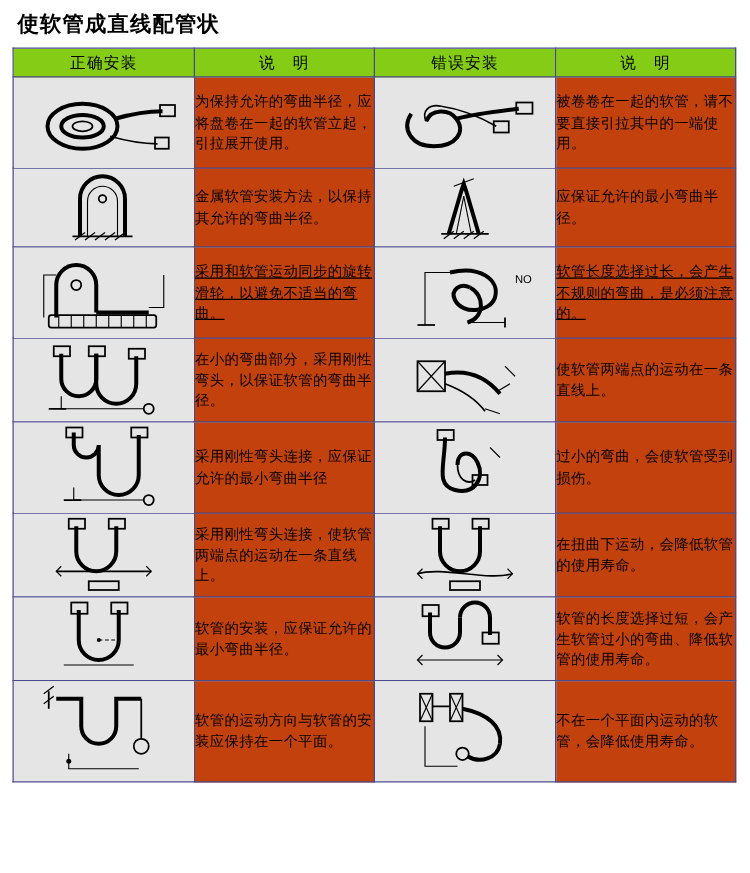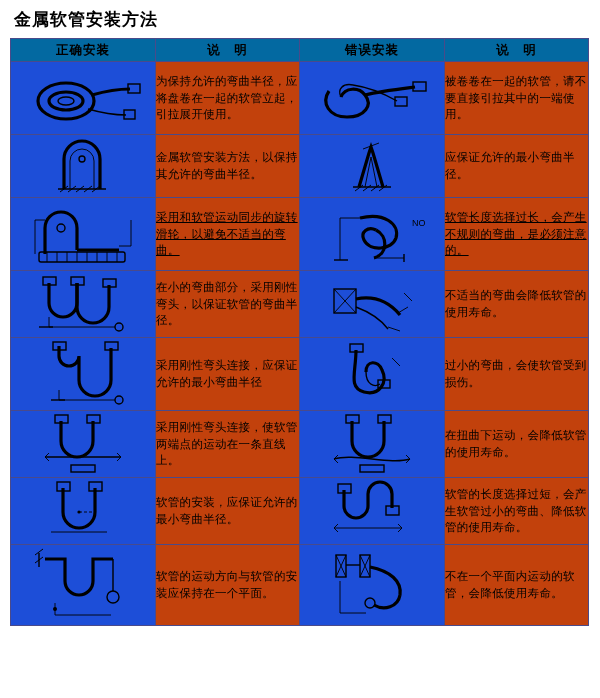--- a/index.html
+++ b/index.html
@@ -33,32 +33,32 @@
     border-collapse: collapse;
     table-layout: fixed;
     border: 1px solid #3c3c7a;
   }
   table.hose-table td, table.hose-table th {
     border: 1px solid #4a4a8a;
     padding: 0;
     vertical-align: middle;
   }
   thead th {
-    background: #0369a1;
+    background: #84cc16;
     font-size: 12.5px;
-    font-weight: bold;
+    font-weight: normal;
     height: 22px;
     color: #000;
     letter-spacing: 1px;
     margin-left: 20px;
   }
   col.c-img { width: 145px; }
   col.c-txt { width: 144px; }
   .cell-img {
-    background: #1d4ed8;
+    background: #e5e5e5;
     height: 68px;
     text-align: right;
     position: relative;
   }
   .cell-txt {
     background: #c2410c;
     font-size: 11.5px;
     line-height: 1.45;
     padding: 4px 7px;
     letter-spacing: 0.3px;
@@ -80,21 +80,21 @@
   .sketch-thick { stroke: #000; fill: none; stroke-width: 3.2; }
   .sketch-fill { fill: #000; stroke: none; }
   .hatch { stroke: #000; stroke-width: 1; }
   .thin { stroke: #000; fill: none; stroke-width: 0.9; }
 </style>
 </head>
 <body>
 
 <div class="page">
 
-  <div class="title">金属软管安装方法</div>
+  <div class="title">使软管成直线配管状</div>
 
   <table class="hose-table">
     <colgroup>
       <col class="c-img">
         <col class="c-txt">
         <col class="c-img">
         <col class="c-txt">
     </colgroup>
     <thead>
       <tr>
@@ -216,21 +216,21 @@
             <rect x="30" y="16" width="22" height="24" class="sketch"></rect>
             <line x1="30" y1="16" x2="52" y2="40" class="thin"></line>
             <line x1="52" y1="16" x2="30" y2="40" class="thin"></line>
             <path d="M52 26 C 72 22, 86 30, 96 42" class="sketch-thick"></path>
             <path d="M52 34 C 68 40, 78 48, 84 56" class="sketch"></path>
             <line x1="94" y1="40" x2="104" y2="34" class="thin"></line>
             <line x1="84" y1="54" x2="96" y2="58" class="thin"></line>
             <path d="M100 20 L108 28" class="thin"></path>
           </svg>
         </td>
-        <td class="cell-txt">不适当的弯曲会降低软管的使用寿命。</td>
+        <td class="cell-txt">使软管两端点的运动在一条直线上。</td>
       </tr>
 
       <tr class="row-h-5">
         <td class="cell-img">
           <svg width="136" height="68" viewBox="0 0 136 68">
             <path d="M44 6 L44 16 A10 10 0 0 0 64 16 L64 40 A16 16 0 0 0 96 40 L96 8" class="sketch-thick"></path>
             <rect x="38" y="2" width="13" height="8" class="sketch" fill="#fff"></rect>
             <rect x="90" y="2" width="13" height="8" class="sketch" fill="#fff"></rect>
             <path d="M44 50 L44 60 L100 60" class="thin"></path>
             <circle cx="104" cy="60" r="4" class="sketch"></circle>

